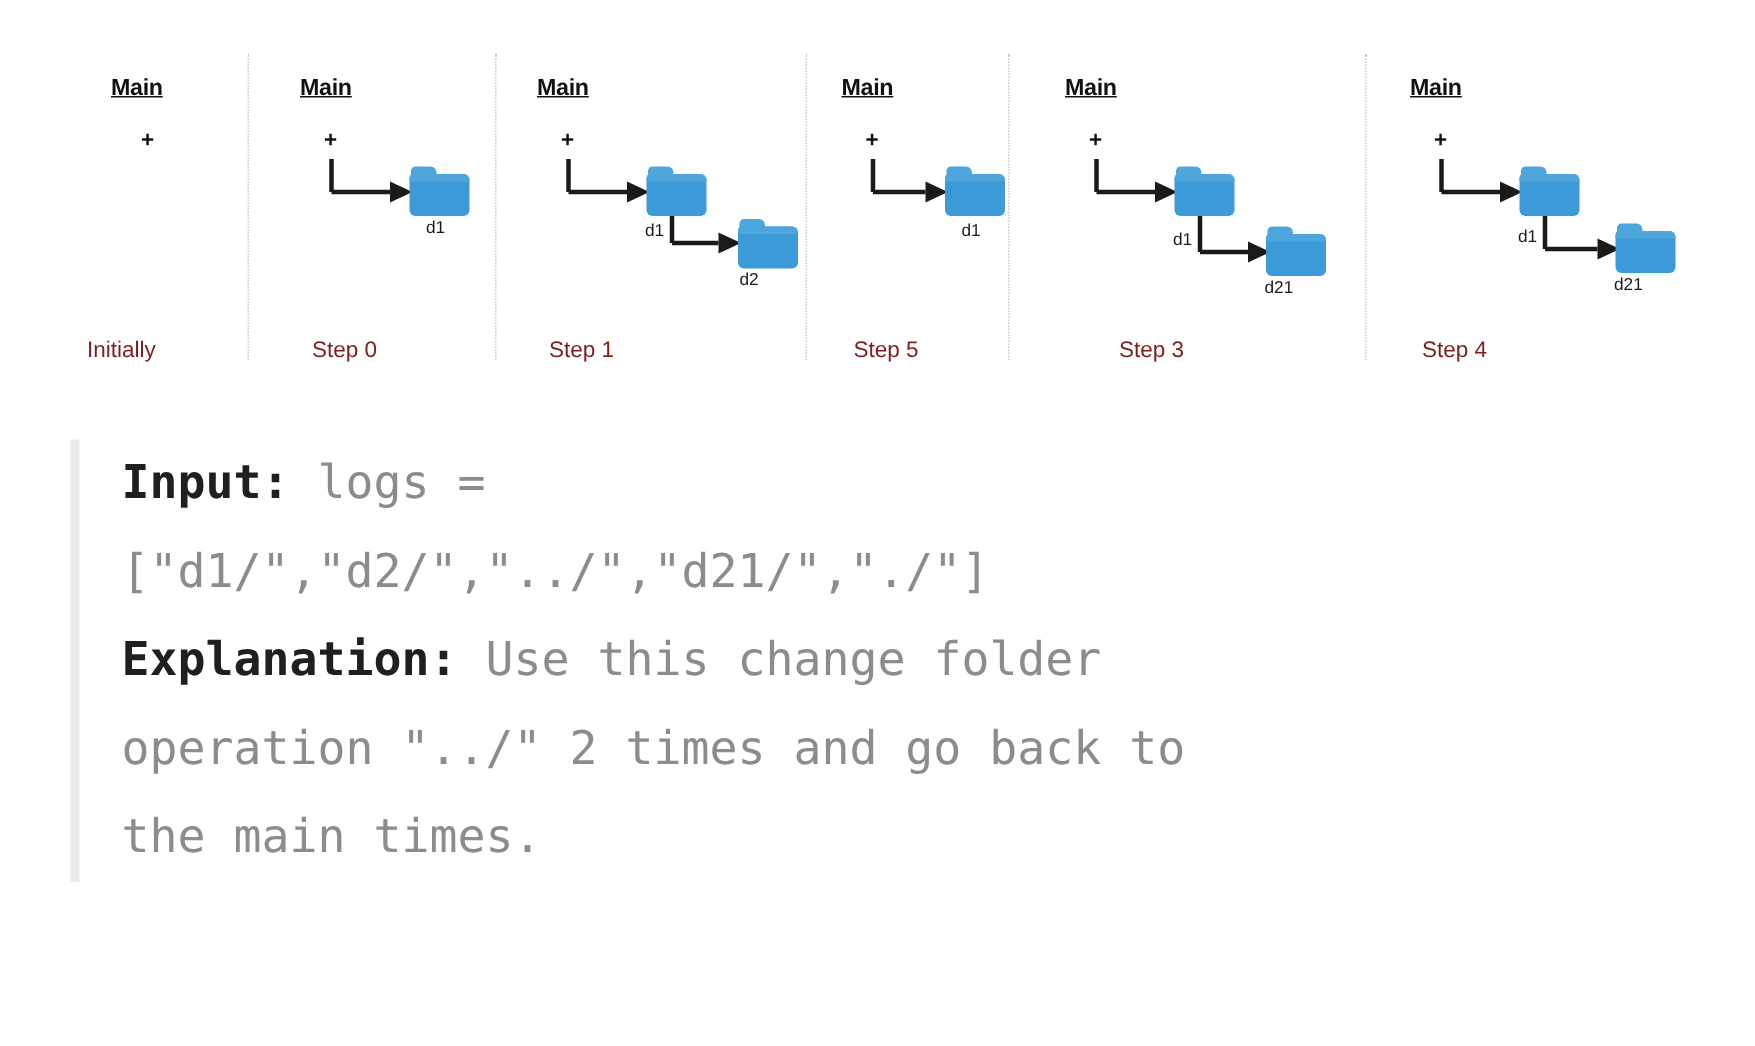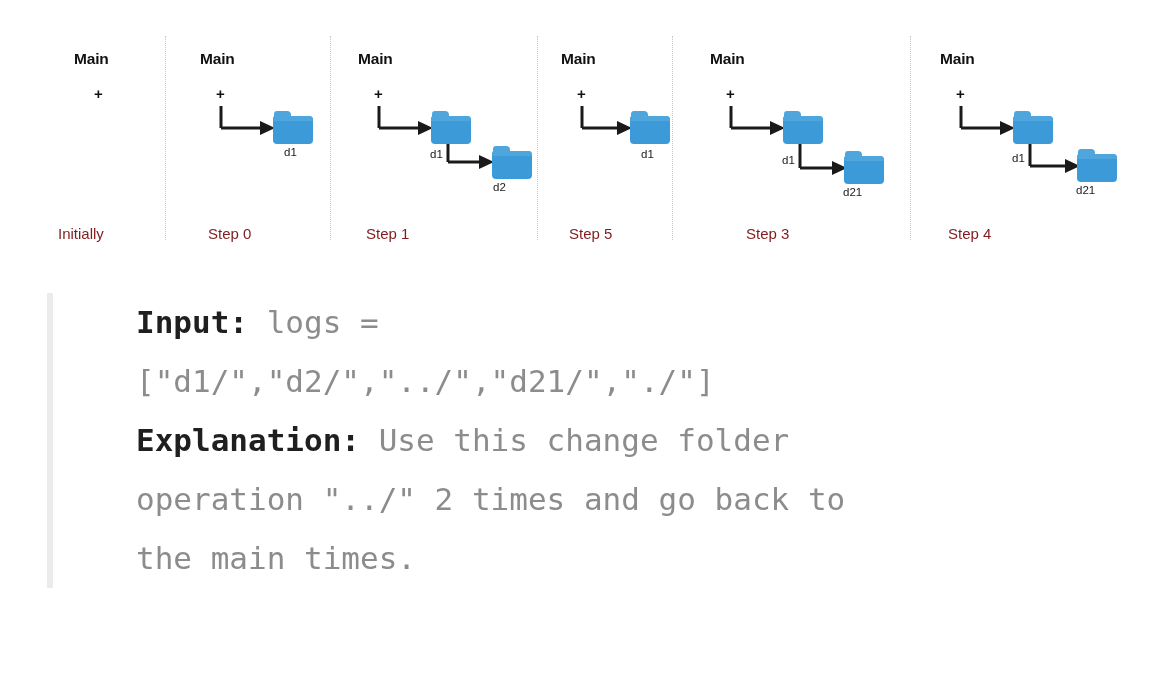--- a/index.html
+++ b/index.html
@@ -39,20 +39,21 @@
     border-left: 1px dotted #c9c9c9;
   }
 
   .main-label {
     position: absolute;
     font-size: 15.5px;
     font-weight: bold;
     color: #111111;
     letter-spacing: -0.2px;
     white-space: nowrap;
+    text-decoration: underline;
   }
   .plus-label {
     position: absolute;
     font-size: 15px;
     font-weight: bold;
     color: #111111;
     line-height: 1;
   }
   .step-label {
     position: absolute;
@@ -109,21 +110,21 @@
     top: 0;
     overflow: visible;
   }
 
   
   #text-block {
     position: absolute;
     left: 47px;
     top: 293px;
     width: 1100px;
-    padding-left: 83px;
+    padding-left: 28px;
     border-left: 6px solid #ebebeb;
     box-sizing: border-box;
   }
   .code-line {
     font-family: "DejaVu Sans Mono", monospace;
     font-size: 31px;
     line-height: 59px;
     color: #8c8c8c;
     white-space: nowrap;
   }

